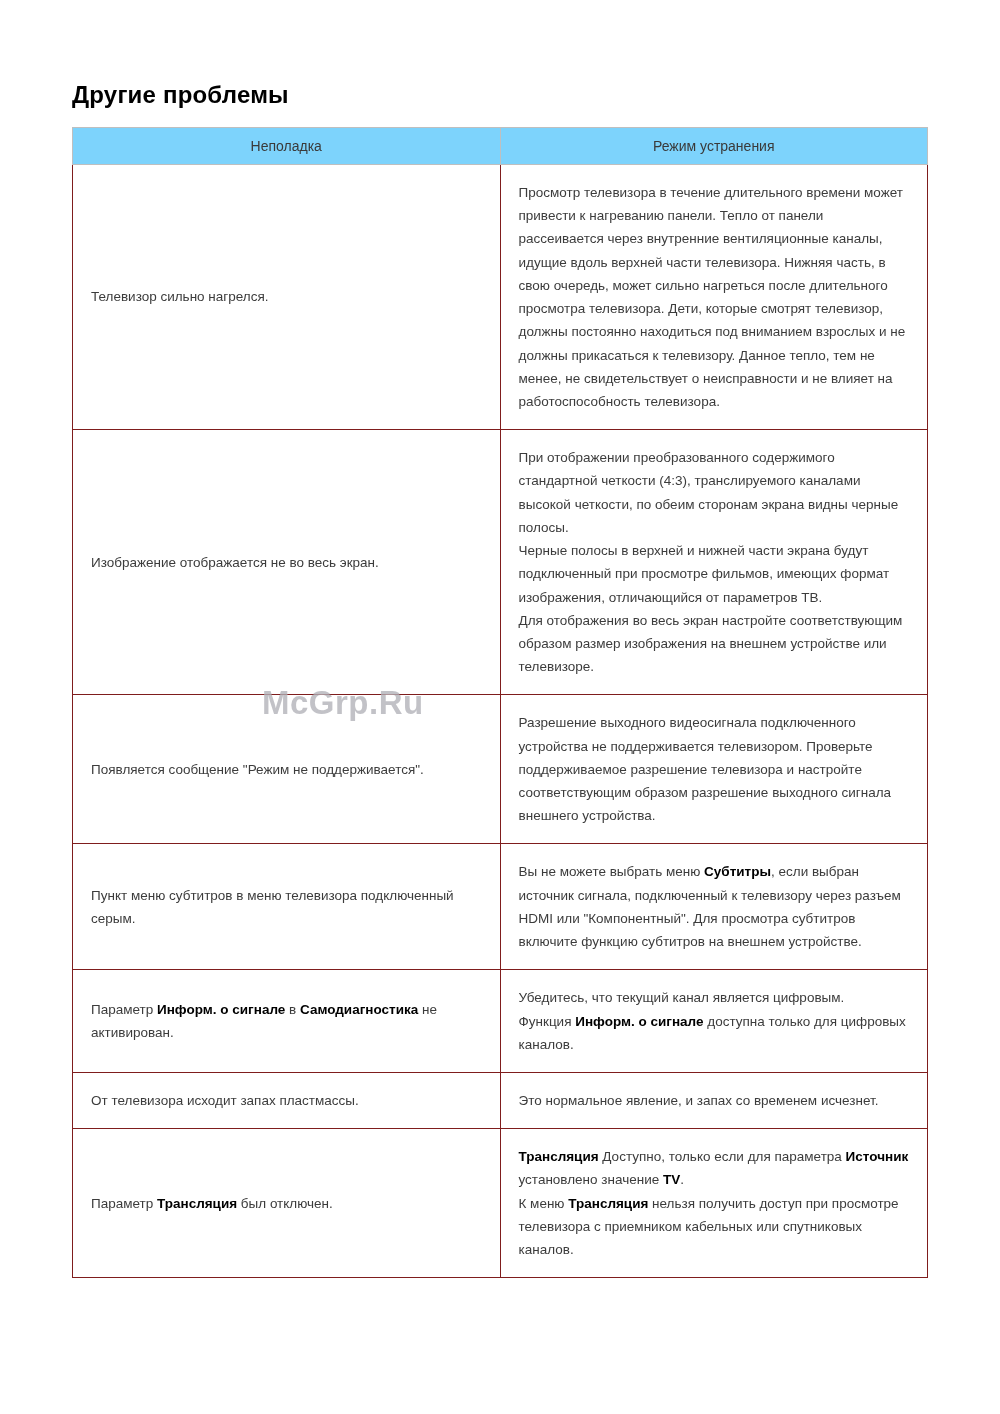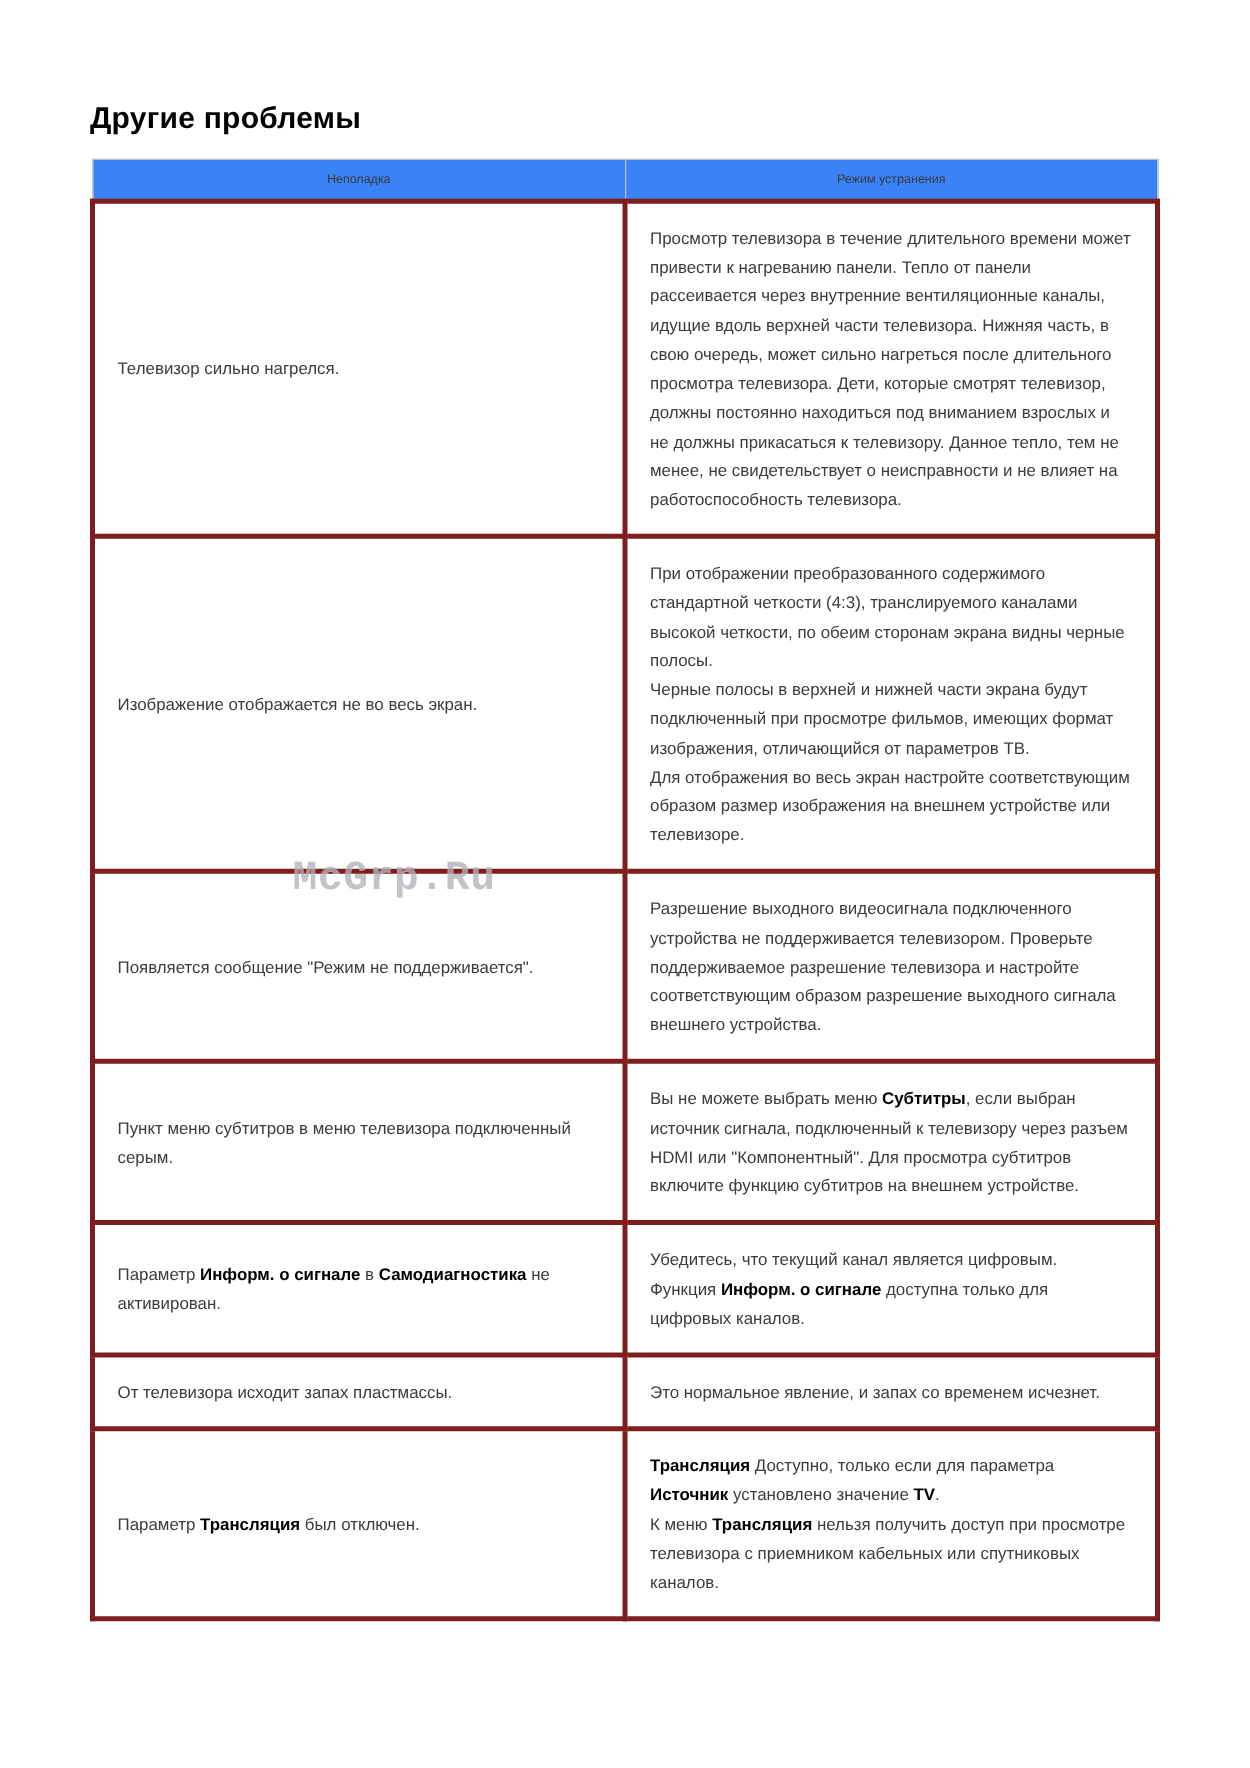--- a/index.html
+++ b/index.html
@@ -32,31 +32,31 @@
   }
   table.troubleshoot {
     position: absolute;
     left: 72px;
     top: 127px;
     width: 856px;
     border-collapse: collapse;
     table-layout: fixed;
   }
   table.troubleshoot th {
-    background: #3b82f6;
+    background: #7dd3fc;
     border: 1px solid #bfbfbf;
-    font-size: 10px;
+    font-size: 14px;
     font-weight: normal;
     color: #3a3a3a;
     padding: 10px 6px;
     text-align: center;
     vertical-align: middle;
   }
   table.troubleshoot td {
-    border: 4px solid #7f1d1d;
+    border: 1px solid #7f1d1d;
     font-size: 13.5px;
     line-height: 1.72;
     color: #3c3c3c;
     padding: 16px 18px;
     vertical-align: middle;
   }
   td.issue {
     width: 212px;
     padding-left: 16px;
     padding-right: 10px;
@@ -64,27 +64,27 @@
   td.solution {
     padding-left: 20px;
     padding-right: 22px;
   }
   .hl {
     color: #000000;
     font-weight: bold;
   }
   .watermark {
     position: absolute;
-    left: 234px;
+    left: 262px;
     top: 684px;
     font-size: 33px;
     font-weight: bold;
     color: rgba(120,120,130,0.45);
     letter-spacing: 0.5px;
-    font-family: Liberation Mono, monospace;
+    font-family: Liberation Sans, sans-serif;
     pointer-events: none;
     text-shadow: 0 1px 0 rgba(255,255,255,0.6);
   }
   p { margin: 0; }
   p + p { margin-top: 0px; }
 </style>
 </head>
 <body>
 
 <div class="page">

